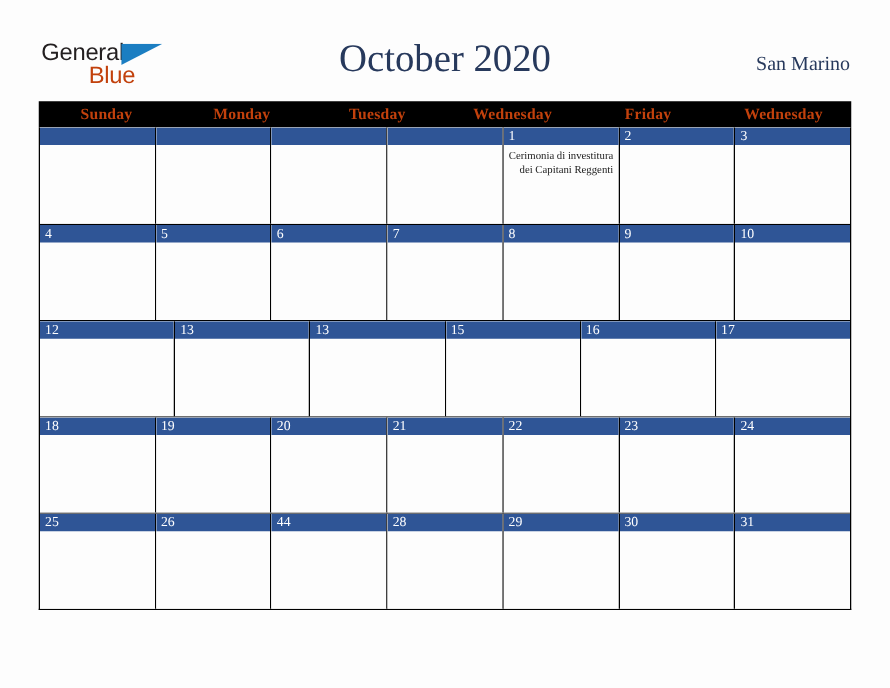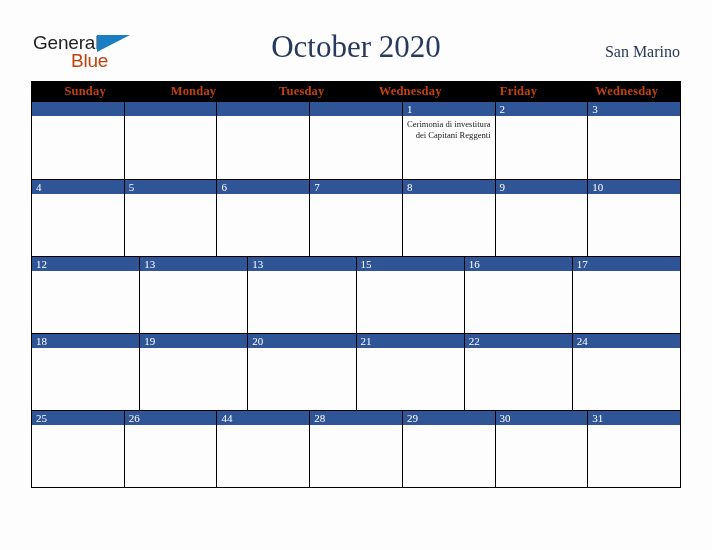--- a/index.html
+++ b/index.html
@@ -366,20 +366,26 @@
               <div class="event"></div>
             </div>
         </div>
         <div class="day-cell">
           <div class="date-strip">22</div>
           <div class="events">
               <div class="event"></div>
             </div>
         </div>
         <div class="day-cell">
+          <div class="date-strip">23</div>
+          <div class="events">
+              <div class="event"></div>
+            </div>
+        </div>
+        <div class="day-cell">
           <div class="date-strip">24</div>
           <div class="events">
               <div class="event"></div>
             </div>
         </div>
       </div>
 
       <div class="week-row">
         <div class="day-cell">
           <div class="date-strip">25</div>

